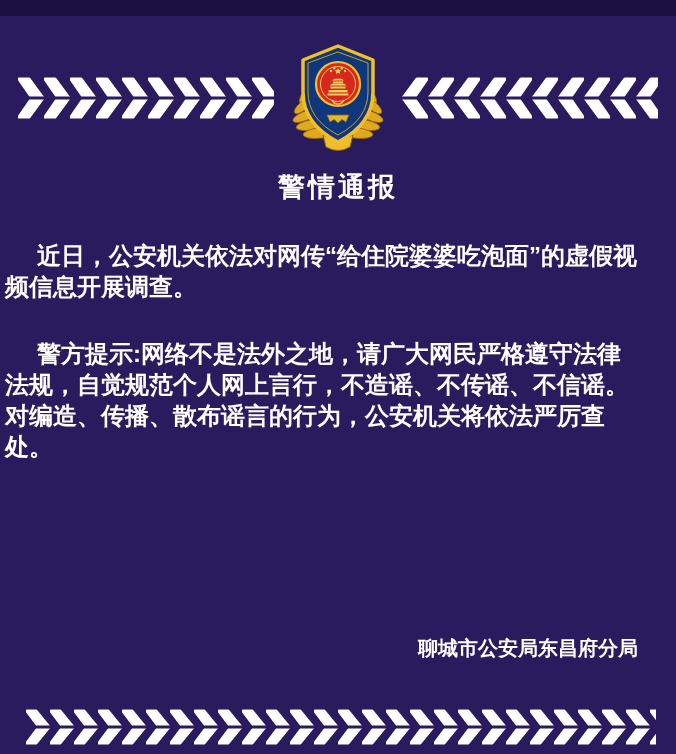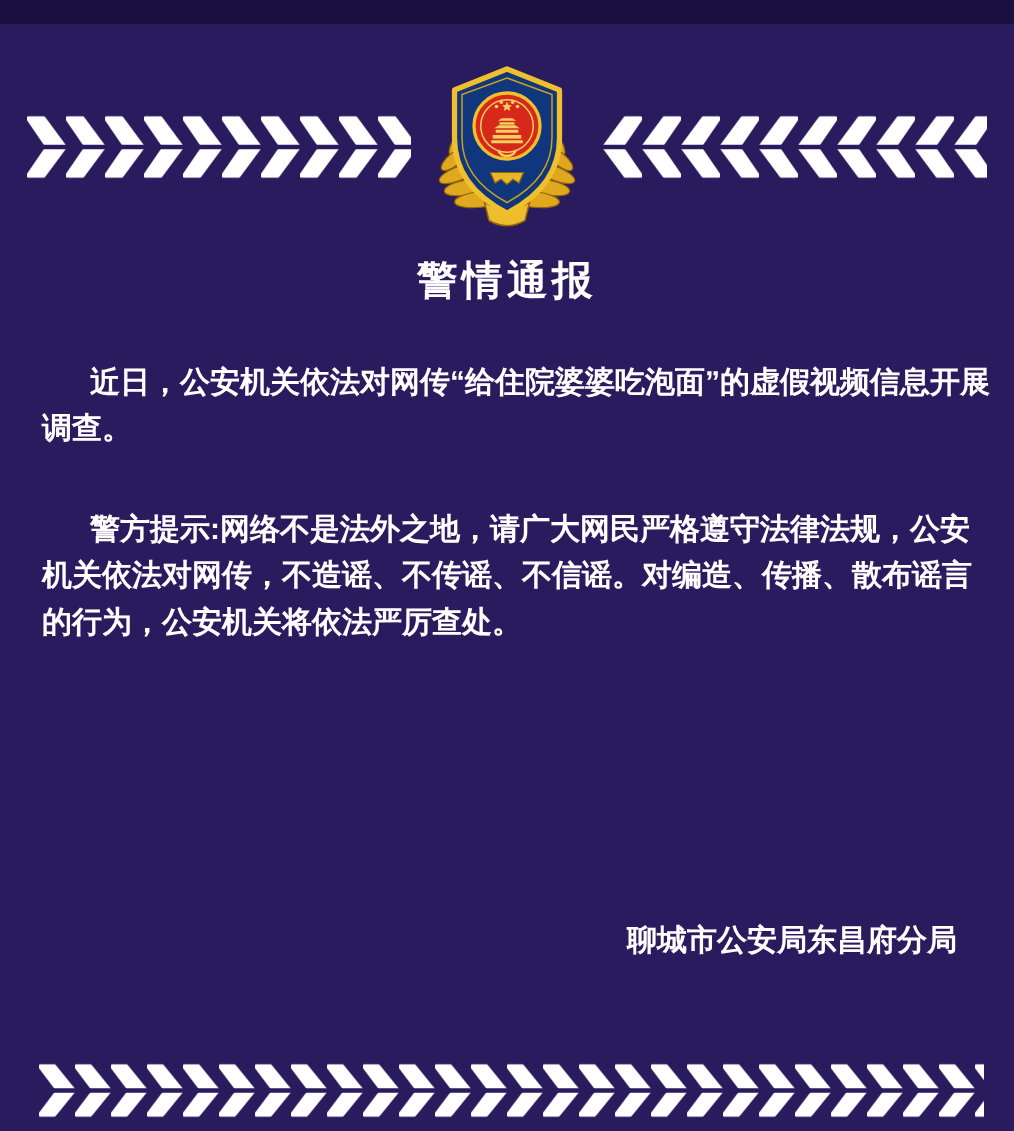--- a/index.html
+++ b/index.html
@@ -18,27 +18,27 @@
   }
   .strip{position:absolute;display:block;}
   .badge{position:absolute;left:288px;top:26px;width:100px;height:114px;}
   .title{
     position:absolute;top:153px;left:0;right:0;
     margin:0;text-align:center;
     font-size:27px;font-weight:bold;letter-spacing:3px;
     color:#ffffff;
   }
   .body-text{
-    position:absolute;top:224px;left:28px;width:638px;
-    font-size:20px;line-height:31px;font-weight:bold;
+    position:absolute;top:224px;left:5px;width:638px;
+    font-size:24px;line-height:31px;font-weight:bold;
   }
   .body-text p{margin:0;text-indent:32px;}
   .body-text p.warning{margin-top:36px;}
   .sign-block{
-    position:absolute;top:596px;right:38px;
+    position:absolute;top:617px;right:38px;
     text-align:center;
     font-size:20px;line-height:31px;font-weight:bold;
   }
   .hidden-defs{position:absolute;width:0;height:0;overflow:hidden;}
 </style>
 </head>
 <body>
 
 <div class="poster">
 
@@ -107,21 +107,21 @@
 
   <svg class="strip" style="left:402px;top:61px" width="256" height="42">
     <rect width="256" height="42" fill="url(#chevL)"></rect>
     <rect y="19.5" width="256" height="3" fill="#2a1a5e"></rect>
   </svg>
 
   <h1 class="title">警情通报</h1>
 
   <div class="body-text">
     <p>近日，公安机关依法对网传“给住院婆婆吃泡面”的虚假视频信息开展调查。</p>
-    <p class="warning">警方提示:网络不是法外之地，请广大网民严格遵守法律法规，公安机关依法对网传，不造谣、不传谣、不信谣。对编造、传播、散布谣言的行为，公安机关将依法严厉查处。</p>
+    <p class="warning">警方提示:网络不是法外之地，请广大网民严格遵守法律法规，自觉规范个人网上言行，不造谣、不传谣、不信谣。对编造、传播、散布谣言的行为，公安机关将依法严厉查处。</p>
   </div>
 
   <div class="sign-block">
     <div>聊城市公安局东昌府分局</div>
   </div>
 
   <svg class="strip" style="left:26px;top:693px" width="630" height="36">
     <rect width="630" height="36" fill="url(#chevB)"></rect>
     <rect y="16.5" width="630" height="3" fill="#2a1a5e"></rect>
   </svg>

